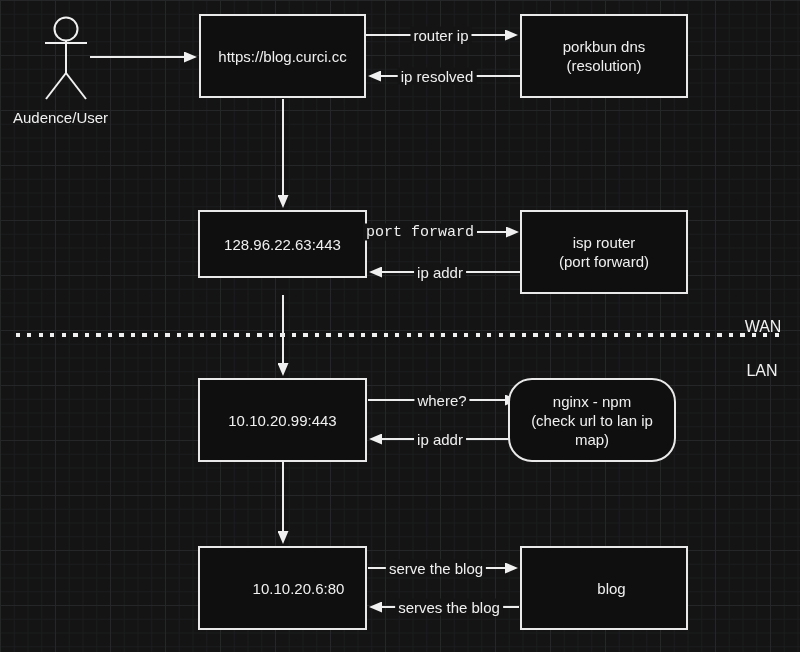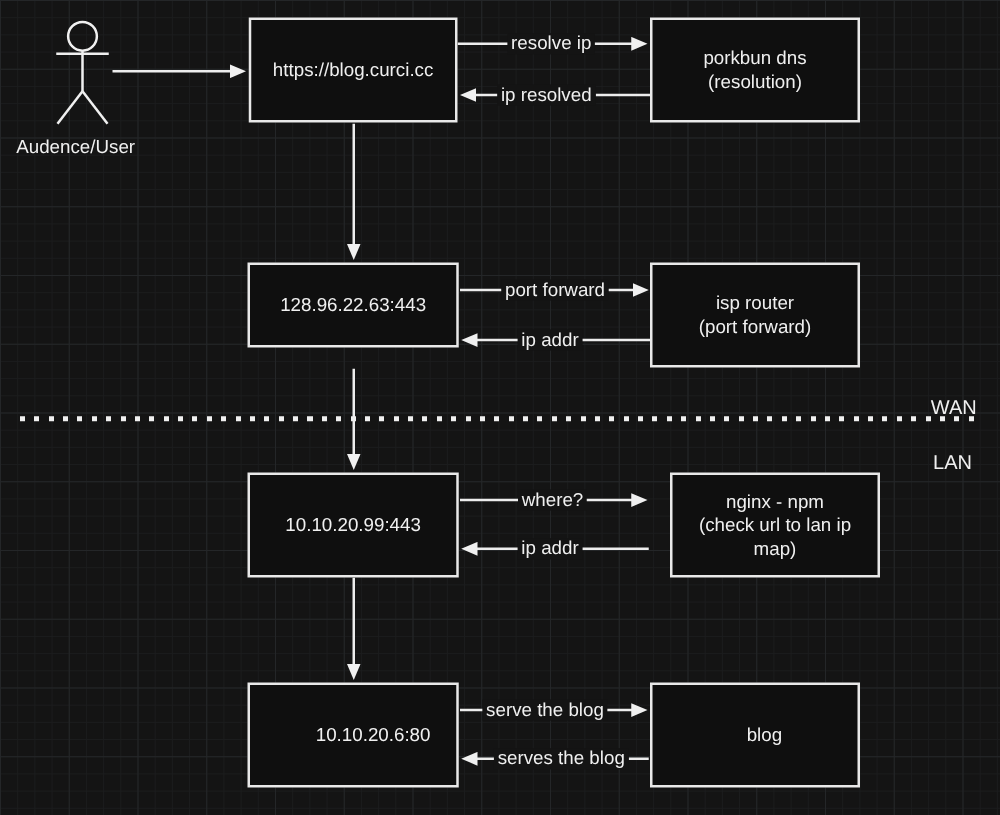--- a/index.html
+++ b/index.html
@@ -21,29 +21,29 @@
     background:#0f0f0f;border:2px solid #e9e9e9;
     display:flex;align-items:center;justify-content:center;
     text-align:center;font-size:15px;line-height:19px;white-space:pre-line;
   }
   .b-url      {left:199px;top:14px; width:167px;height:84px;}
   .b-wanip    {left:198px;top:210px;width:169px;height:68px;}
   .b-lanproxy {left:198px;top:378px;width:169px;height:84px;}
   .b-lanweb   {left:198px;top:546px;width:169px;height:84px;padding-left:32px;}
   .b-dns      {left:520px;top:14px; width:168px;height:84px;}
   .b-router   {left:520px;top:210px;width:168px;height:84px;}
-  .b-npm      {left:536px;top:378px;width:168px;height:84px;}
+  .b-npm      {left:508px;top:378px;width:168px;height:84px;border-radius:24px;}
   .b-blog     {left:520px;top:546px;width:168px;height:84px;padding-left:15px;}
   .edge-label{
     position:absolute;z-index:4;transform:translate(-50%,-50%);
     background:#141414;padding:0 3px;font-size:15px;white-space:nowrap;
   }
   .el-resolve {left:441px;top:35px;}
   .el-resolved{left:437px;top:76px;text-align:right;}
-  .el-portfwd {left:444px;top:232px;}
+  .el-portfwd {left:420px;top:232px;font-family:Liberation Mono, monospace;}
   .el-ipaddr1 {left:440px;top:272px;}
   .el-where   {left:442px;top:400px;}
   .el-ipaddr2 {left:440px;top:439px;}
   .el-serve   {left:436px;top:568px;}
   .el-serves  {left:449px;top:607px;}
   .zone-label{position:absolute;z-index:4;transform:translate(-50%,-50%);font-size:16px;}
   .z-wan{left:763px;top:302px;margin-top:25px;}
   .z-lan{left:762px;top:371px;}
   .separator{
     position:absolute;z-index:1;left:16px;top:333px;width:766px;height:4px;
@@ -115,21 +115,21 @@
   </div>
   <div class="box b-npm">
     <span>nginx - npm
 (check url to lan ip
 map)</span>
   </div>
   <div class="box b-blog">
     <span>blog</span>
   </div>
 
-  <span class="edge-label el-resolve">resolve ip</span>
+  <span class="edge-label el-resolve">router ip</span>
   <span class="edge-label el-resolved">ip resolved</span>
   <span class="edge-label el-portfwd">port forward</span>
   <span class="edge-label el-ipaddr1">ip addr</span>
   <span class="edge-label el-where">where?</span>
   <span class="edge-label el-ipaddr2">ip addr</span>
   <span class="edge-label el-serve">serve the blog</span>
   <span class="edge-label el-serves">serves the blog</span>
 
   <span class="zone-label z-wan">WAN</span>
   <span class="zone-label z-lan">LAN</span>

